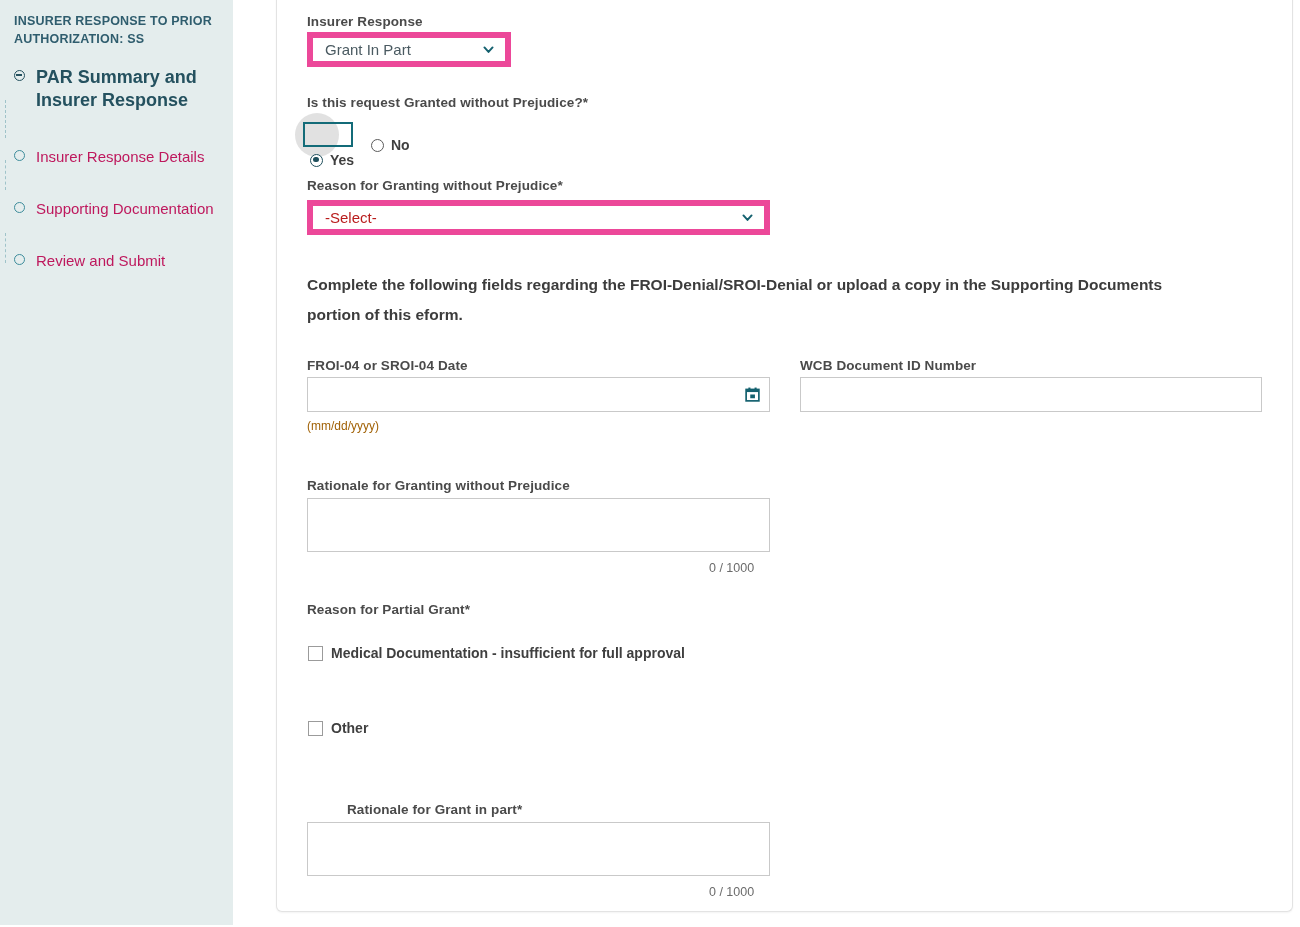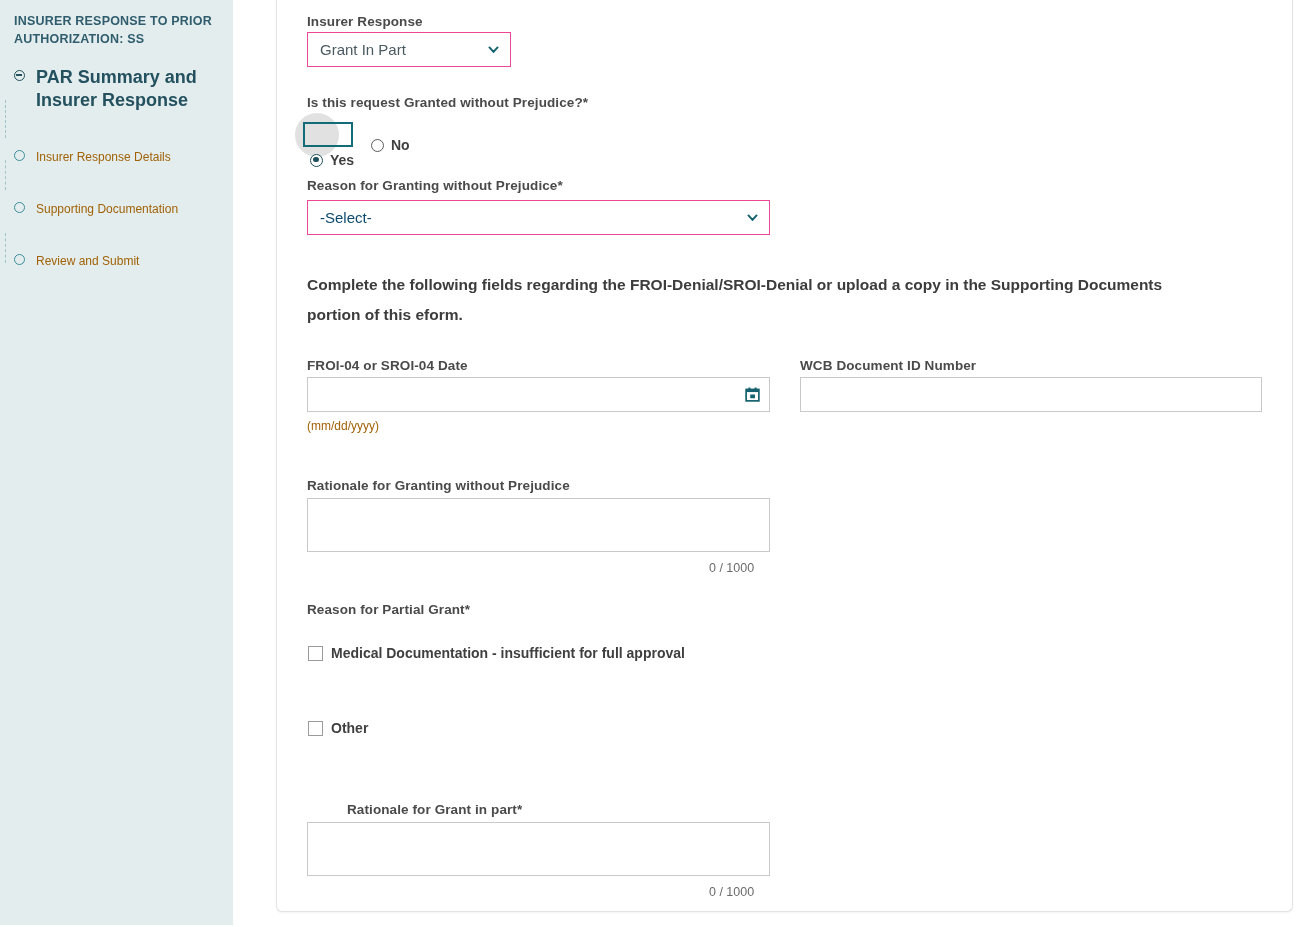--- a/index.html
+++ b/index.html
@@ -57,23 +57,23 @@
   .step.active .step-marker:after {
     content: "";
     position: absolute;
     left: 1.4px;
     top: 3.4px;
     width: 5.6px;
     height: 1.4px;
     background: #24515f;
   }
   .step-label {
-    font-size: 12px;
+    font-size: 15px;
     line-height: 22px;
-    color: #a16207;
+    color: #be185d;
   }
   .step.active .step-label {
     font-size: 18px;
     line-height: 23px;
     font-weight: bold;
     color: #24515f;
   }
   .connector {
     position: absolute;
     left: 5px;
@@ -120,34 +120,34 @@
     color: #a16207;
   }
   .counter {
     position: absolute;
     font-size: 12.5px;
     color: #6b6b6b;
   }
 
   .sel {
     position: absolute;
-    border: 1px solid #ec4899;
+    border: 6px solid #ec4899;
     background: #fff;
     box-sizing: border-box;
     display: flex;
     align-items: center;
     padding: 0 10px 0 12px;
     cursor: pointer;
   }
   .sel-val {
     font-size: 15px;
     color: #4a5a61;
     flex: 1;
   }
-  .sel-val.placeholder { color: #0c4a6e; }
+  .sel-val.placeholder { color: #b91c1c; }
   .chev {
     width: 13px;
     height: 13px;
     flex: 0 0 auto;
   }
 
   .txtin {
     position: absolute;
     border: 1px solid #c9c9c9;
     background: #fff;

